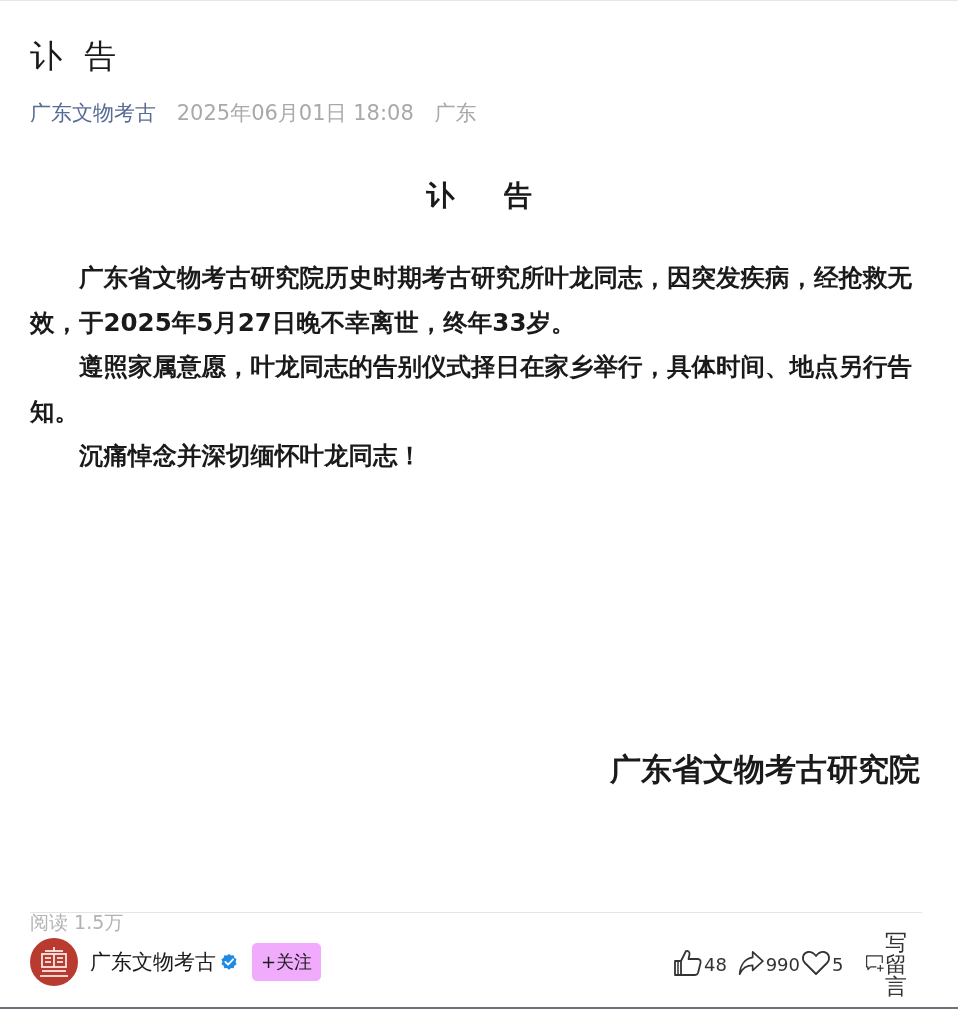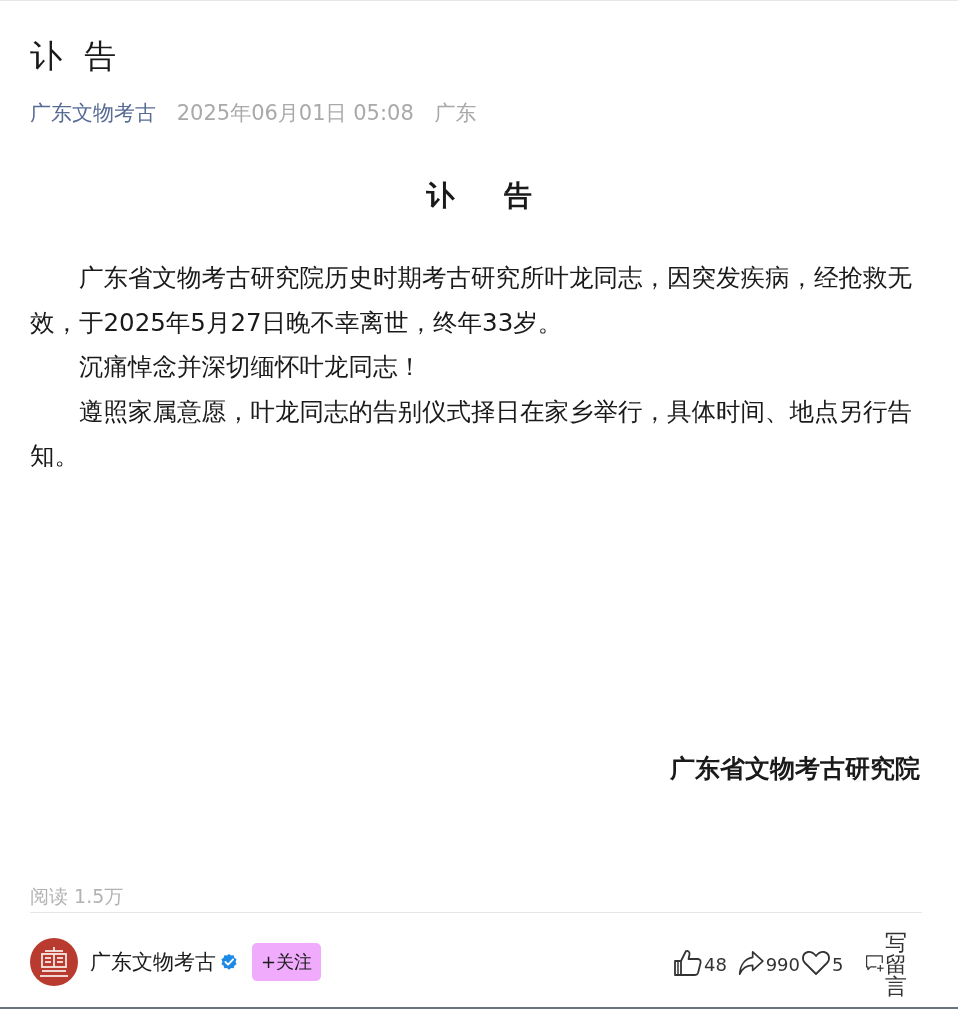--- a/index.html
+++ b/index.html
@@ -21,28 +21,28 @@
     .meta .author { color: #576b95; margin-right: 14px; }
     .meta .date { color: #a9a9a9; margin-right: 14px; }
     .meta .loc { color: #a9a9a9; }
     .body-title {
       position: absolute; left: 0; top: 176px; width: 958px; text-align: center;
       font-size: 28px; font-weight: bold; line-height: 40px; color: #1a1a1a;
     }
     .body-title span { display: inline-block; margin: 0 20px; }
     .content {
       position: absolute; left: 30px; top: 256px; width: 900px;
-      font-size: 24.5px; font-weight: normal; line-height: 44.5px; color: #1a1a1a;
+      font-size: 24.5px; font-weight: bold; line-height: 44.5px; color: #1a1a1a;
     }
     .content p { margin: 0; text-indent: 2em; }
     .signature {
       position: absolute; right: 38px; top: 748px; text-align: right;
-      font-size: 25px; font-weight: bold; line-height: 42px; color: #1a1a1a;
+      font-size: 31px; font-weight: bold; line-height: 42px; color: #1a1a1a;
     }
-    .read-count { position: absolute; left: 30px; top: 882px; font-size: 19px; color: #b2b2b2; line-height: 28px; }
+    .read-count { position: absolute; left: 30px; top: 908px; font-size: 19px; color: #b2b2b2; line-height: 28px; }
     .divider { position: absolute; left: 30px; top: 912px; width: 892px; height: 1px; background: #e5e5e5; }
     .author-bar { position: absolute; left: 30px; top: 938px; height: 48px; display: flex; align-items: center; }
     .avatar {
       width: 48px; height: 48px; border-radius: 50%; background: #b93a2f;
       display: flex; align-items: center; justify-content: center; margin-right: 12px;
     }
     .author-name { font-size: 21px; color: #1a1a1a; margin-right: 4px; }
     .verified { width: 18px; height: 18px; margin-right: 14px; }
     .follow-btn {
       background: #f0abfc; border-radius: 5px; font-size: 18px; color: #1a1a1a;
@@ -57,33 +57,33 @@
   </style>
 </head>
 <body>
 
 <div class="frame-top"></div>
 
 <h1 class="article-title">讣 告</h1>
 
 <div class="meta">
   <span class="author">广东文物考古</span>
-  <span class="date">2025年06月01日 05:08</span>
+  <span class="date">2025年06月01日 18:08</span>
   <span class="loc">广东</span>
 </div>
 
 <div class="body-title">
   <span>讣</span>
   <span>告</span>
 </div>
 
 <div class="content">
   <p>广东省文物考古研究院历史时期考古研究所叶龙同志，因突发疾病，经抢救无效，于2025年5月27日晚不幸离世，终年33岁。</p>
+  <p>遵照家属意愿，叶龙同志的告别仪式择日在家乡举行，具体时间、地点另行告知。</p>
   <p>沉痛悼念并深切缅怀叶龙同志！</p>
-  <p>遵照家属意愿，叶龙同志的告别仪式择日在家乡举行，具体时间、地点另行告知。</p>
 </div>
 
 <div class="signature">
   <div>广东省文物考古研究院</div>
 </div>
 
 <div class="read-count">阅读 1.5万</div>
 <div class="divider"></div>
 
 <div class="author-bar">

